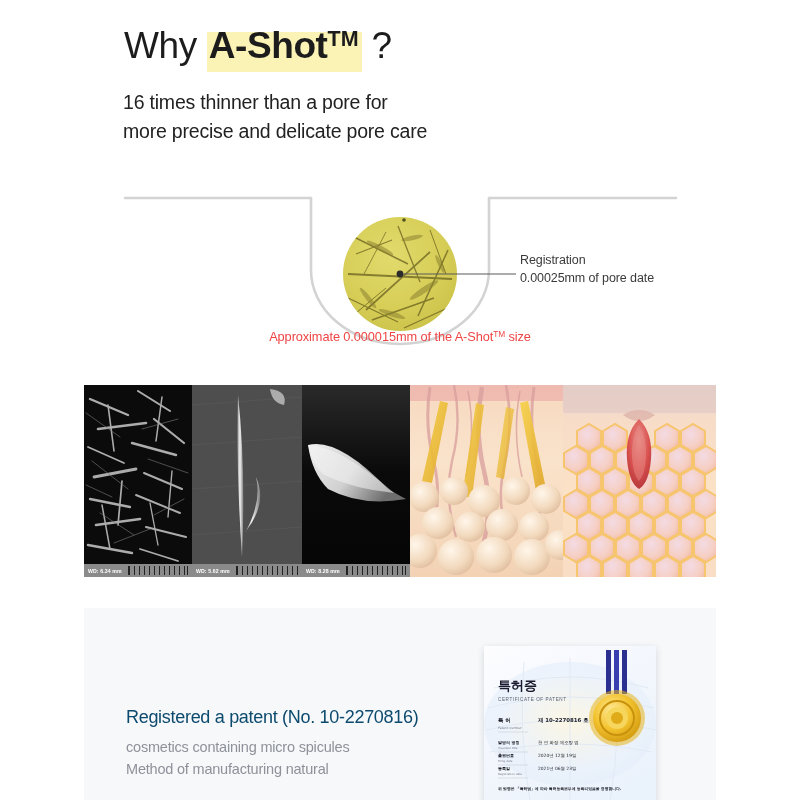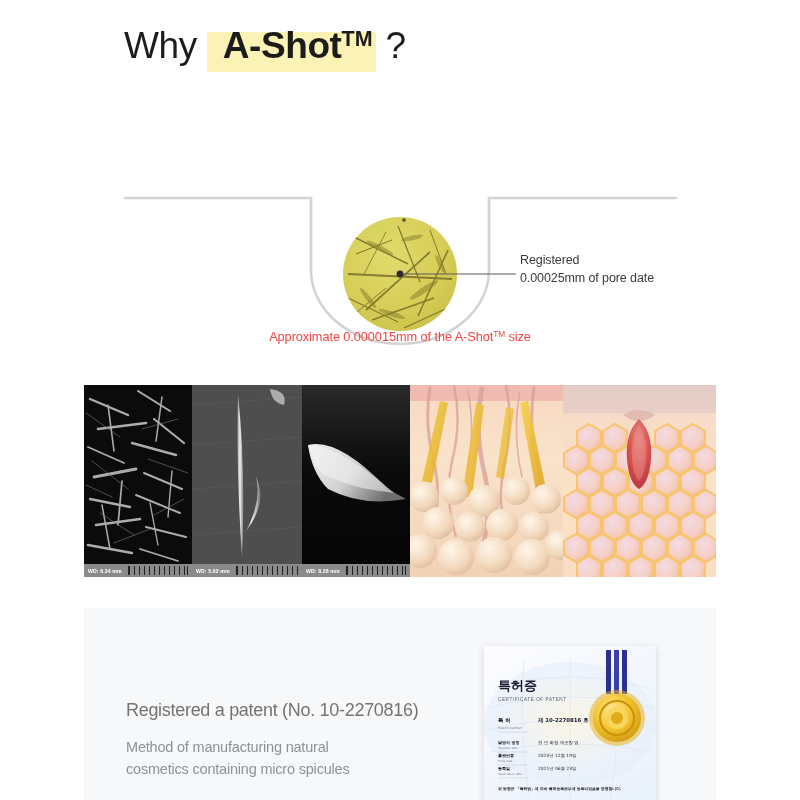--- a/index.html
+++ b/index.html
@@ -14,21 +14,21 @@
   
   .headline {
     position: absolute; left: 124px; top: 16px;
     font-size: 37px; font-weight: 400; color: #1c1c1c;
     letter-spacing: -0.4px; white-space: nowrap;
     line-height: 46px;
   }
   .hl-mark {
     font-weight: 700;
     background: linear-gradient(to top, #fbf2b5 0%, #fbf2b5 86%, rgba(251,242,181,0) 86%);
-    padding: 0 3px 6px 16px;
+    padding: 0 3px 6px 2px;
   }
   .tm { font-size: 0.58em; vertical-align: 0.55em; font-weight: 700; letter-spacing: 0; }
   .q-mark { font-weight: 400; }
 
   
   .subtitle {
     position: absolute; left: 123px; top: 88px;
     font-size: 19.5px; color: #222; line-height: 29px;
     letter-spacing: -0.2px;
   }
@@ -80,22 +80,22 @@
     opacity: .85;
   }
 
   
   .patent {
     position: absolute; left: 84px; top: 608px;
     width: 632px; height: 192px;
     background: #f6f8fa;
   }
   .patent-title {
-    position: absolute; left: 42px; top: 92px;
-    font-size: 18px; color: #737373; letter-spacing: -0.3px;
+    position: absolute; left: 42px; top: 99px;
+    font-size: 18px; color: #0c4a6e; letter-spacing: -0.3px;
   }
   .patent-sub {
     position: absolute; left: 42px; top: 128px;
     font-size: 14.5px; color: #8e9199; line-height: 22px;
     letter-spacing: -0.2px;
   }
   .cert {
     position: absolute; left: 400px; top: 38px;
     width: 172px; height: 168px;
     background: #fdfdfe;
@@ -106,20 +106,22 @@
 </head>
 <body>
 
 <div class="page">
 
   <div class="headline">
     <span>Why </span><span class="hl-mark"><span>A-Shot</span><span class="tm">TM</span></span><span class="q-mark">&nbsp;<span>?</span></span>
   </div>
 
   <div class="subtitle">
+    <div>16 times thinner than a pore for</div>
+    <div>more precise and delicate pore care</div>
   </div>
 
   <div class="diagram">
     <svg width="800" height="175" viewBox="0 0 800 175">
       <defs>
         <clipPath id="circClip">
             <circle cx="400" cy="96" r="57"></circle>
           </clipPath>
         <radialGradient id="discG" cx="42%" cy="34%" r="78%">
           <stop offset="0%" stop-color="#e2da6c"></stop>
@@ -160,21 +162,21 @@
         </g>
         <circle cx="404" cy="42" r="1.8" fill="#30300f" opacity=".8"></circle>
       </g>
 
       <circle cx="400" cy="96" r="3.4" fill="#2b2b2b"></circle>
       <path d="M403 96 L516 96" stroke="#5a5a5a" stroke-width="1.1" fill="none"></path>
     </svg>
   </div>
 
   <div class="annot">
-    <div>Registered</div>
+    <div>Registration</div>
     <div>0.00025mm of pore date</div>
   </div>
 
   <div class="dia-caption">
     <span>Approximate 0.000015mm of the A-Shot</span><span class="tm2">TM</span><span> size</span>
   </div>
 
   <div class="strip">
 
     <div class="panel p1">
@@ -391,22 +393,22 @@
         <path d="M60 30 Q76 20 92 30 Q84 36 76 36 Q68 36 60 30 Z" fill="#e0b7ae" opacity=".9"></path>
         <path d="M76 34 Q90 48 88 74 Q86 98 76 104 Q66 98 64 74 Q62 48 76 34 Z" fill="url(#poreg)"></path>
         <path d="M76 40 Q84 52 83 72 Q82 90 76 96 Q70 90 69 72 Q68 52 76 40 Z" fill="#e9918c" opacity=".45"></path>
       </svg>
     </div>
   </div>
 
   <div class="patent">
     <div class="patent-title">Registered a patent (No. 10-2270816)</div>
     <div class="patent-sub">
+      <div>cosmetics containing micro spicules</div>
       <div>Method of manufacturing natural</div>
-      <div>cosmetics containing micro spicules</div>
     </div>
 
     <div class="cert">
       <svg width="172" height="168" viewBox="0 0 172 168">
         <defs>
           <linearGradient id="certbg" x1="0" y1="0" x2="0.6" y2="1">
             <stop offset="0%" stop-color="#fdfdff"></stop>
             <stop offset="45%" stop-color="#f4f7fd"></stop>
             <stop offset="100%" stop-color="#eaf2fb"></stop>
           </linearGradient>

